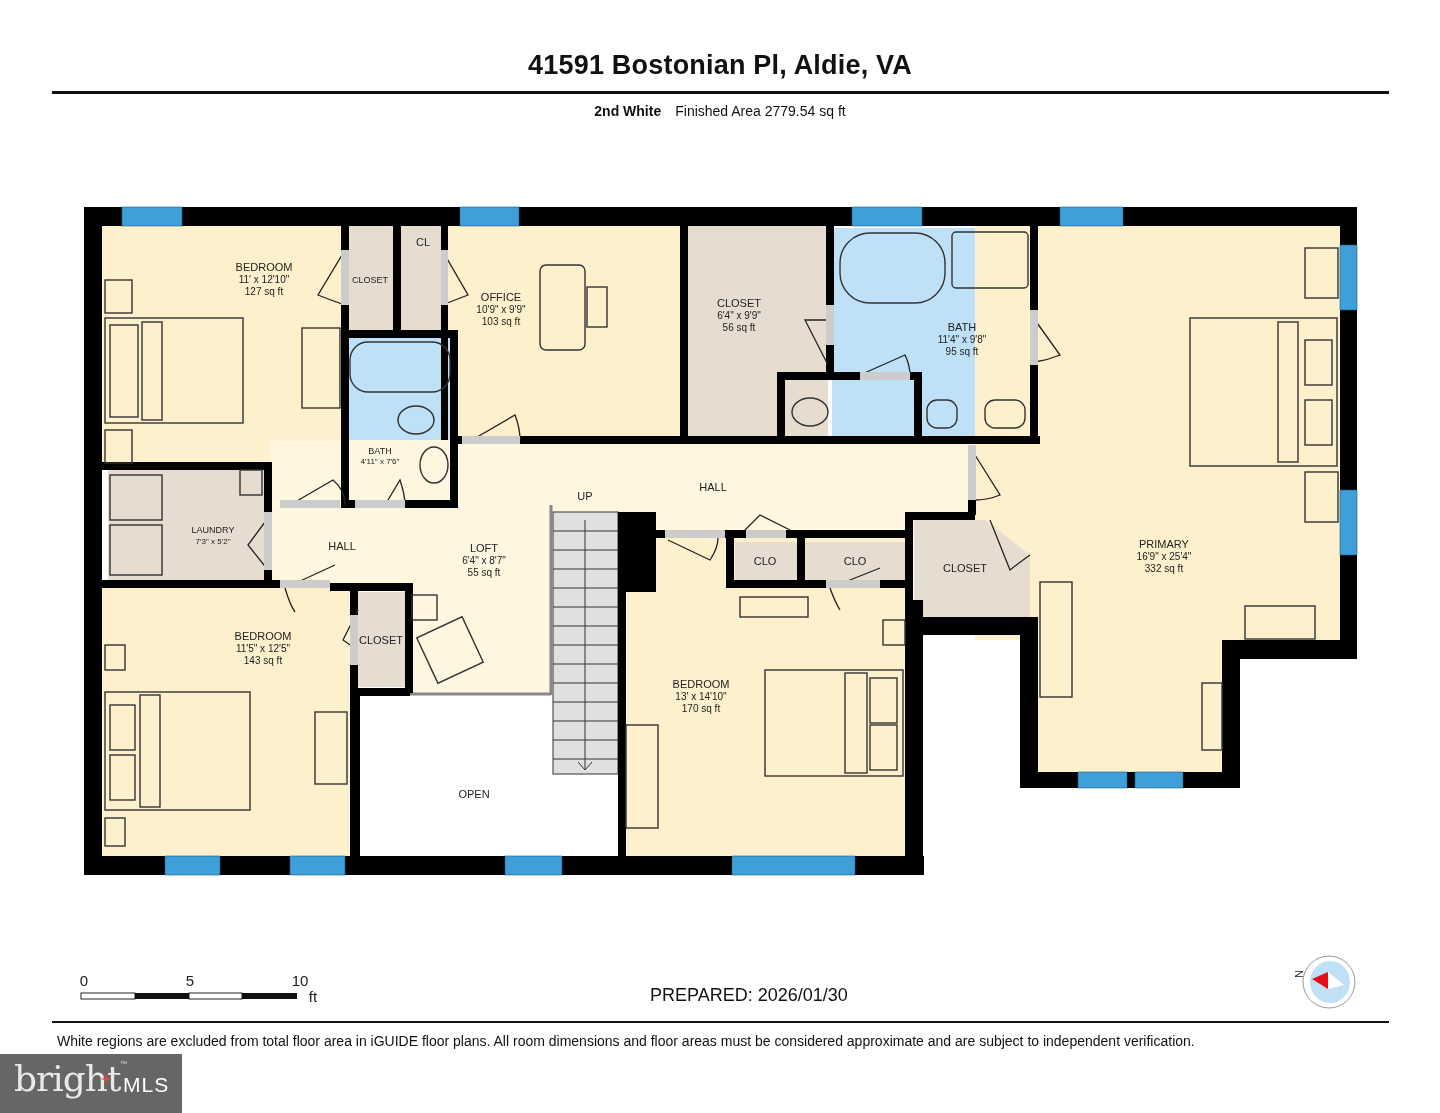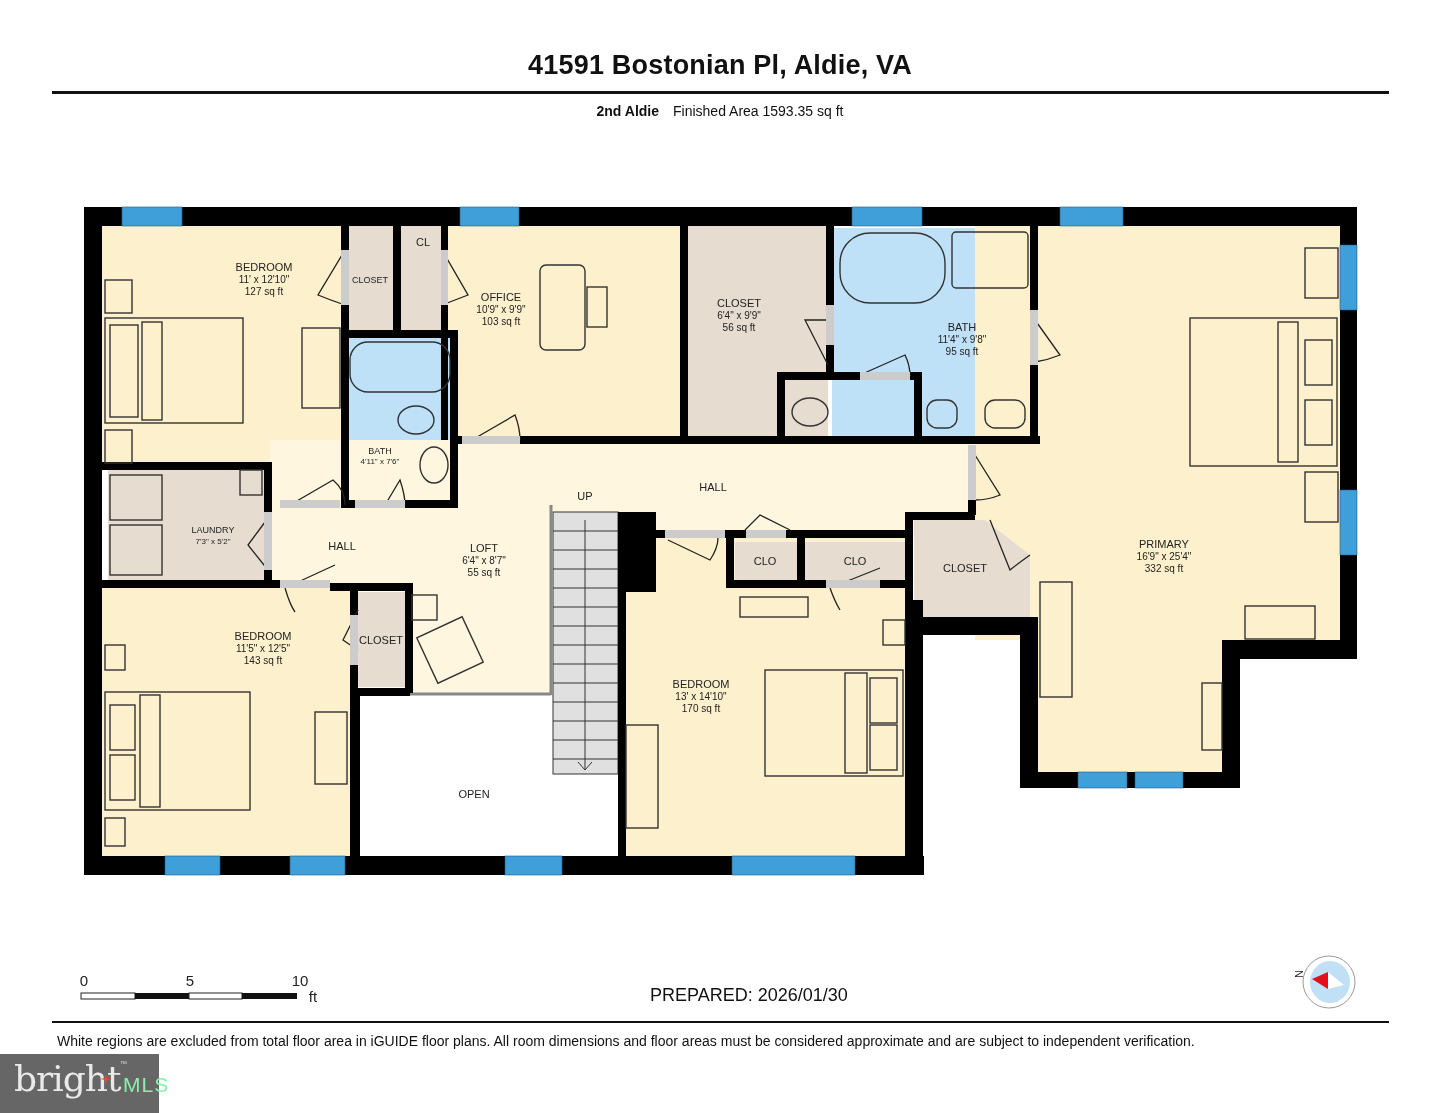--- a/index.html
+++ b/index.html
@@ -7,32 +7,32 @@
   .abs{position:absolute;}
   .title{left:0;width:1440px;top:50px;text-align:center;font-weight:bold;font-size:27px;letter-spacing:0.2px;}
   .rule{left:52px;width:1337px;height:3px;background:#111;}
   .subtitle{left:0;width:1440px;top:103px;text-align:center;font-size:14px;}
   .subtitle b{margin-right:14px;}
   #plan{position:absolute;left:0;top:0;}
   .lbl{font-family:"Liberation Sans",sans-serif;fill:#222;text-anchor:middle;}
   .scale-num{font-size:15px;}
   .prepared{left:650px;top:985px;font-size:18px;}
   .disclaimer{left:57px;top:1033px;font-size:14px;}
-  .logo{left:0;top:1054px;width:159px;height:59px;background:#666;color:#eee;}
+  .logo{left:0;top:1054px;width:182px;height:59px;background:#666;color:#eee;}
   .logo .b{position:absolute;left:14px;top:4px;font-family:"DejaVu Serif",serif;font-size:36px;letter-spacing:-1px;color:#e9e9e9;}
-  .logo .m{position:absolute;left:123px;top:19px;font-size:21px;color:#86efac;letter-spacing:1px;}
+  .logo .m{position:absolute;left:123px;top:19px;font-size:21px;color:#ffffff;letter-spacing:1px;}
   .logo .spark{position:absolute;left:100px;top:19px;width:12px;height:12px;}
   .logo .tm{position:absolute;left:120px;top:6px;font-size:7px;color:#ddd;}
 </style>
 </head>
 <body>
 
 <div class="abs title">41591 Bostonian Pl, Aldie, VA</div>
 <div class="abs rule" style="top:91px;"></div>
-<div class="abs subtitle"><b>2nd Aldie</b><span>Finished Area 1593.35 sq ft</span></div>
+<div class="abs subtitle"><b>2nd White</b><span>Finished Area 2779.54 sq ft</span></div>
 
 <svg id="plan" width="1440" height="1113" viewBox="0 0 1440 1113">
 
   <g>
     <rect x="100" y="225" width="245" height="245" fill="#fdf0cc"></rect>
     <rect x="345" y="225" width="50" height="105" fill="#e6ddd0"></rect>
     <rect x="400" y="225" width="42" height="105" fill="#e6ddd0"></rect>
     <rect x="448" y="225" width="233" height="212" fill="#fdf0cc"></rect>
     <rect x="688" y="225" width="140" height="212" fill="#e6ddd0"></rect>
     <rect x="832" y="228" width="200" height="208" fill="#bfe1f8"></rect>

